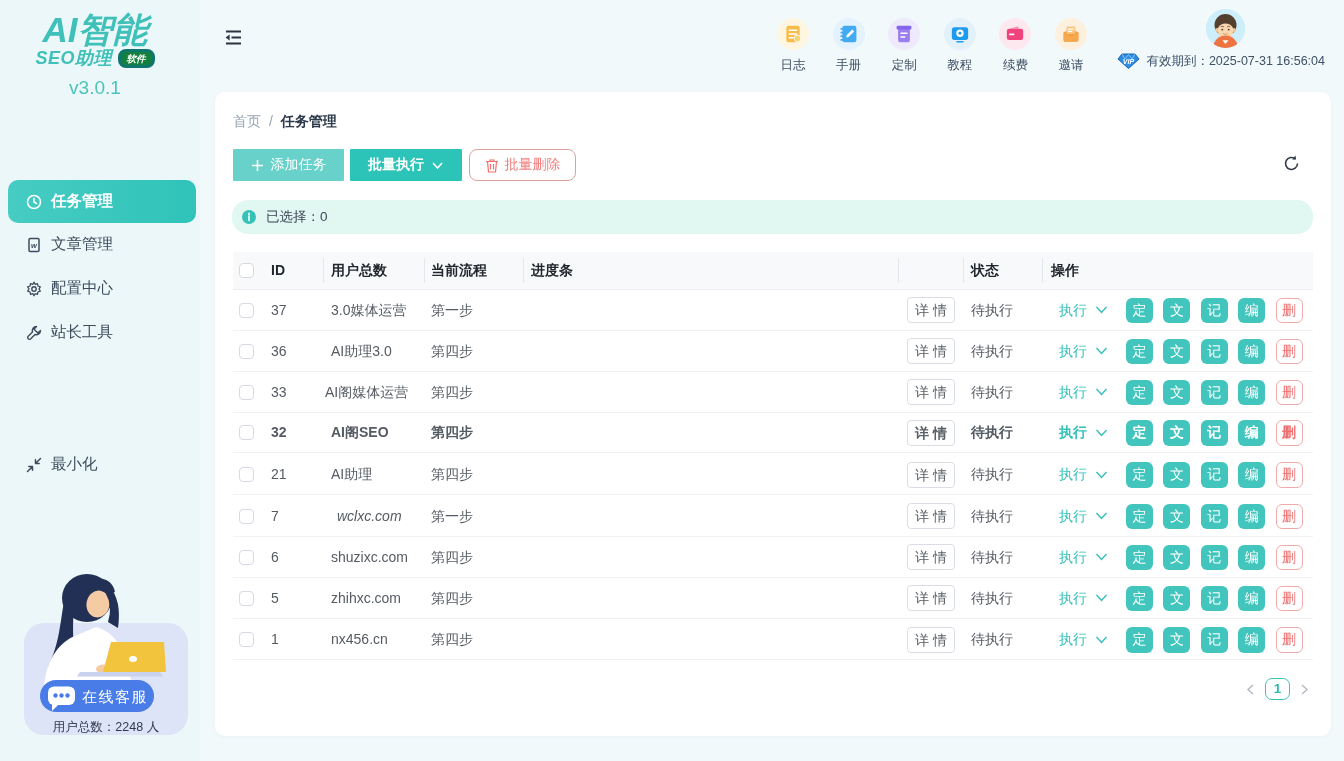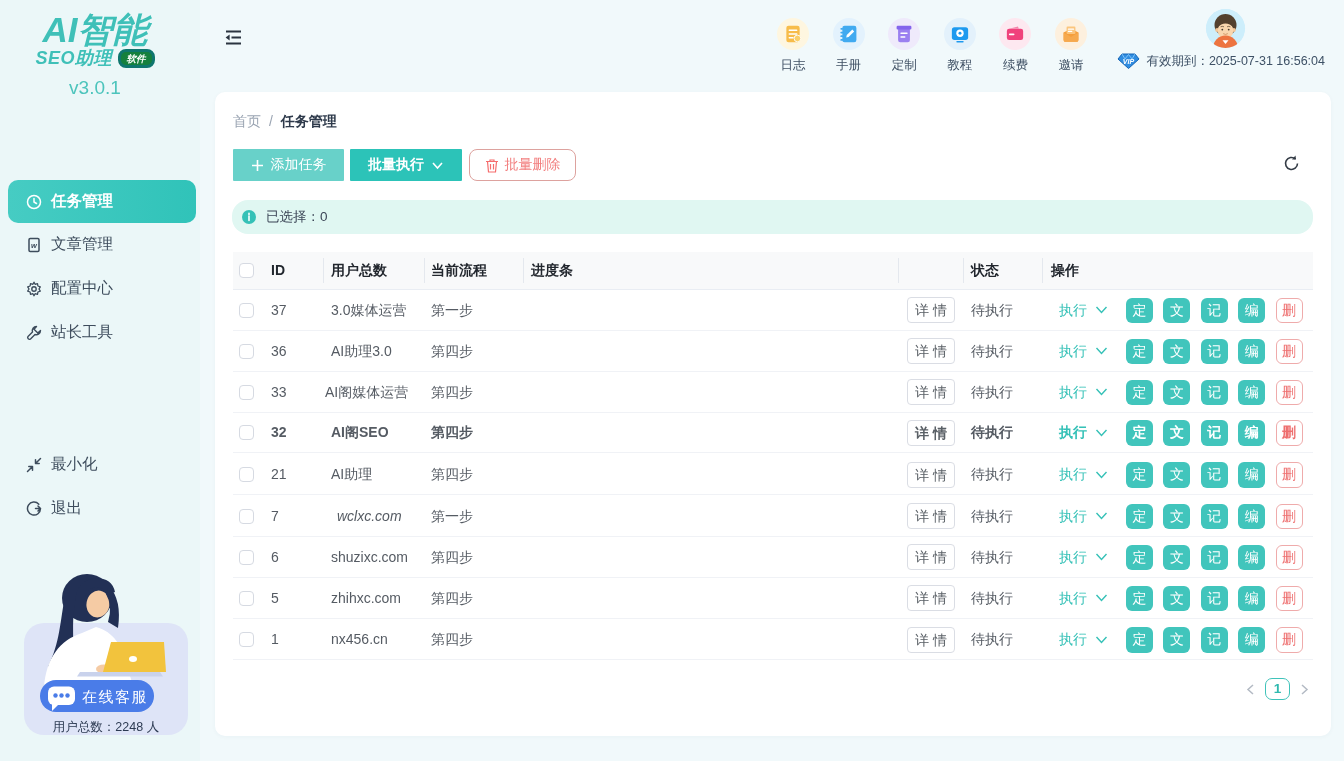--- a/index.html
+++ b/index.html
@@ -208,26 +208,20 @@
 
 
 
 <div class="mitem" style="top:442.9px;">
   <svg class="micon" width="18" height="18" viewBox="0 0 18 18">
           <path d="M15.5 2.5 L10.5 7.5 M10.5 3.8 V7.5 H14.2 M2.5 15.5 L7.5 10.5 M7.5 14.2 V10.5 H3.8" fill="none" stroke="#3d4c5c" stroke-width="1.5" stroke-linecap="round" stroke-linejoin="round"></path>
         </svg>
   <span>最小化</span>
 </div>
 
-<div class="mitem" style="top:486.9px;">
-  <svg class="micon" width="18" height="18" viewBox="0 0 18 18">
-          <path d="M13.8 4.2 a6.5 6.5 0 1 0 1.7 4.3 M15.5 8.5 H10.5 M13 6 L15.5 8.5 L13 11" fill="none" stroke="#3d4c5c" stroke-width="1.5" stroke-linecap="round" stroke-linejoin="round"></path>
-        </svg>
-  <span>退出</span>
-</div>
     <svg id="cs" width="190" height="191" viewBox="0 0 190 191">
       <rect x="14" y="53" width="164" height="112" rx="20" fill="#dee4f7"></rect>
       <ellipse cx="77" cy="28" rx="25" ry="24" fill="#223055"></ellipse>
       <path d="M 55 26 C 50 52, 50 72, 38 97 C 47 103, 58 101, 62 95 C 65 74, 61 50, 65 36 Z" fill="#223055"></path>
       <ellipse cx="88" cy="34" rx="11.5" ry="13.5" transform="rotate(10 88 34)" fill="#f5cba4"></ellipse>
       <path d="M 65 32 Q 66 10 86 8 Q 102 8 105 22 L 97 25 Q 93 16 85 17 Q 75 19 73 36 Z" fill="#223055"></path>
       <path d="M 99 16 Q 112 30 108 58 L 98 52 Q 103 36 96 24 Z" fill="#223055"></path>
       <path d="M 34 118 C 36 88 50 70 72 63 L 86 57 C 104 62 112 76 116 94 L 122 112 L 122 118 Z" fill="#ffffff"></path>
       <ellipse cx="94" cy="99" rx="8" ry="4.5" fill="#f5cba4"></ellipse>
       <polygon points="93,102 101,72 154,72 156,102" fill="#f2c33d"></polygon>

